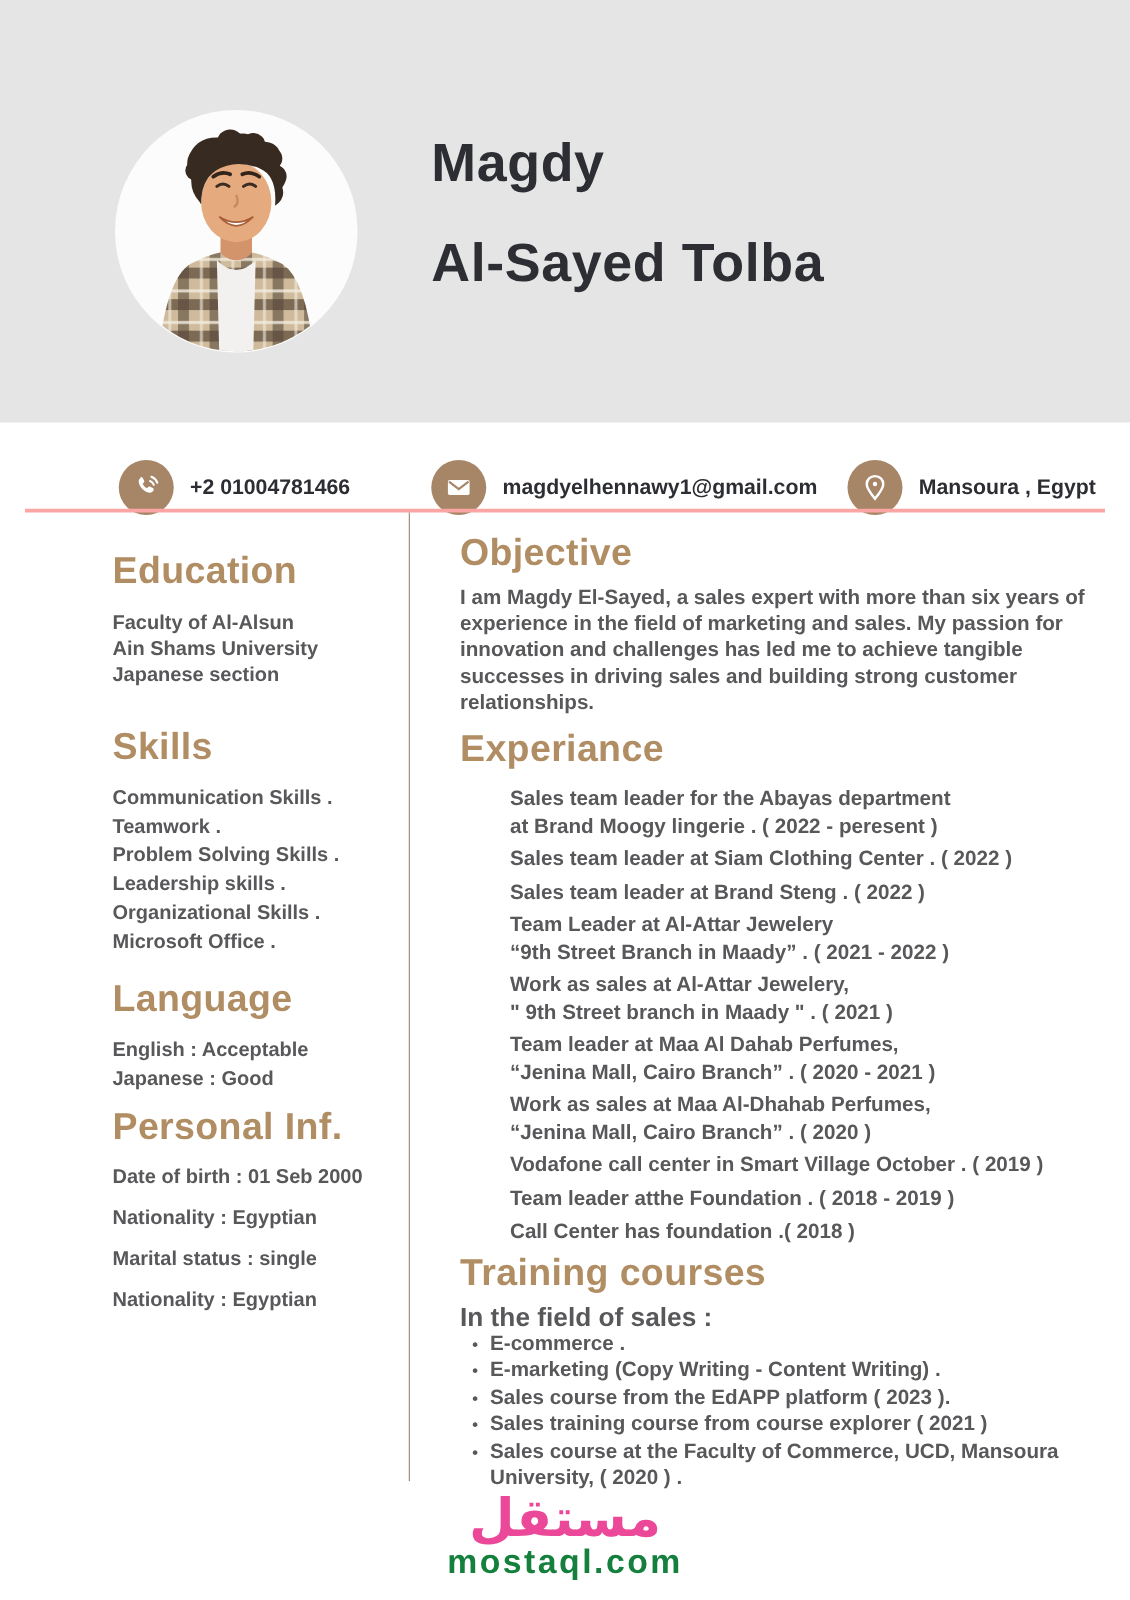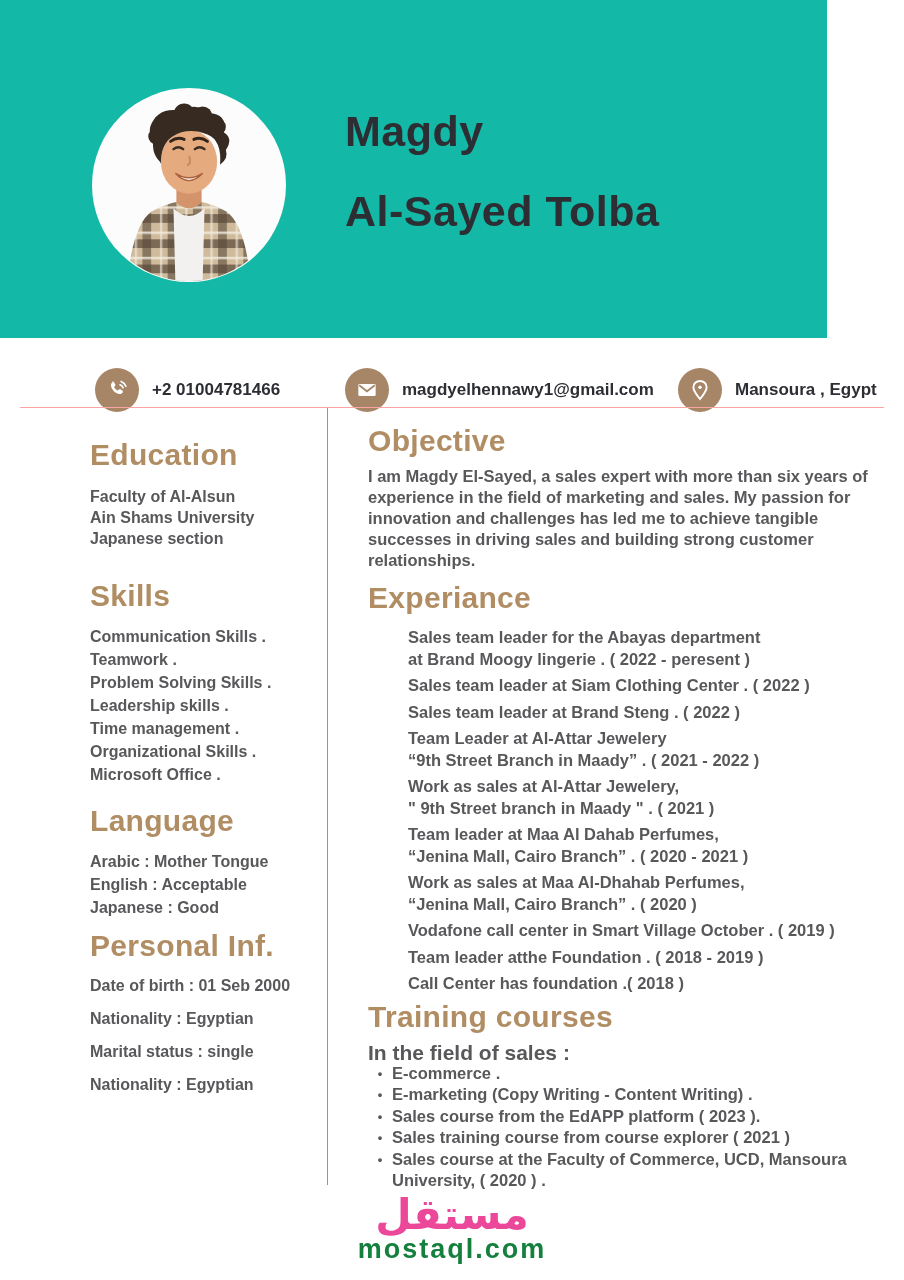--- a/index.html
+++ b/index.html
@@ -3,36 +3,36 @@
 <meta charset="utf-8">
 <style>
   * { box-sizing: border-box; }
   html, body { margin: 0; padding: 0; background: #ffffff; }
   .page {
     position: relative; width: 904px; height: 1280px;
     background: #ffffff; overflow: hidden;
     font-family: "Liberation Sans", sans-serif;
   }
   
-  .header { position: absolute; top: 0; left: 0; width: 827px; height: 338px; background: #14b8a6; }
+  .header { position: absolute; top: 0; left: 0; width: 904px; height: 338px; background: #e5e5e5; }
   .photo  { position: absolute; left: 92px; top: 88px; width: 194px; height: 194px; border-radius: 50%; overflow: hidden; background: #fcfcfd; }
   .photo svg { display: block; width: 100%; height: 100%; }
   .name-block { position: absolute; left: 345px; top: 110px; color: #2D2E33; font-weight: bold; line-height: 1; }
   .name-line1 { font-size: 43px; letter-spacing: 0.5px; }
   .name-line2 { font-size: 43px; letter-spacing: 0.5px; margin-top: 37px; }
   
   .contact-item { position: absolute; top: 368px; display: flex; align-items: center; gap: 13px; }
   .contact-item.phone    { left: 95px; }
   .contact-item.email    { left: 345px; }
   .contact-item.location { left: 678px; }
   .icon-circle { width: 44px; height: 44px; border-radius: 50%; background: #A78668; display: flex; align-items: center; justify-content: center; flex: 0 0 44px; }
   .icon-circle svg { width: 26px; height: 26px; display: block; }
   .contact-text { font-size: 17px; font-weight: bold; color: #2D2E33; white-space: nowrap; }
   
-  .content { position: absolute; top: 407px; left: 20px; right: 20px; height: 778px; border-top: 1px solid #fca5a5; display: flex; }
+  .content { position: absolute; top: 407px; left: 20px; right: 20px; height: 778px; border-top: 3px solid #fca5a5; display: flex; }
   .col-left  { width: 308px; border-right: 1px solid #A3937F; padding: 30px 8px 0 70px; }
   .col-right { flex: 1; padding: 16px 6px 0 40px; }
   .sec-title { font-size: 30px; font-weight: bold; color: #B08D63; margin: 0; line-height: 34px; letter-spacing: 0.3px; }
   .txt { font-size: 16px; font-weight: bold; color: #58585B; }
   .col-left .txt { white-space: nowrap; }
   .edu-lines     { margin-top: 14px; line-height: 21px; }
   .skills-title  { margin-top: 30px; }
   .skills-list   { margin-top: 12px; line-height: 23px; }
   .lang-title    { margin-top: 18px; }
   .lang-list     { margin-top: 12px; line-height: 23px; }
@@ -140,28 +140,26 @@
         <div class="txt">Ain Shams University</div>
         <div class="txt">Japanese section</div>
       </div>
 
       <h2 class="sec-title skills-title">Skills</h2>
       <div class="skills-list">
         <div class="txt">Communication Skills .</div>
         <div class="txt">Teamwork .</div>
         <div class="txt">Problem Solving Skills .</div>
         <div class="txt">Leadership skills .</div>
-        <div class="txt">Time management .</div>
         <div class="txt">Organizational Skills .</div>
         <div class="txt">Microsoft Office .</div>
       </div>
 
       <h2 class="sec-title lang-title">Language</h2>
       <div class="lang-list">
-        <div class="txt">Arabic : Mother Tongue</div>
         <div class="txt">English : Acceptable</div>
         <div class="txt">Japanese : Good</div>
       </div>
 
       <h2 class="sec-title personal-title">Personal Inf.</h2>
       <div class="personal-list">
         <div class="txt">Date of birth : 01 Seb 2000</div>
         <div class="txt">Nationality : Egyptian</div>
         <div class="txt">Marital status : single</div>
         <div class="txt">Nationality : Egyptian</div>

